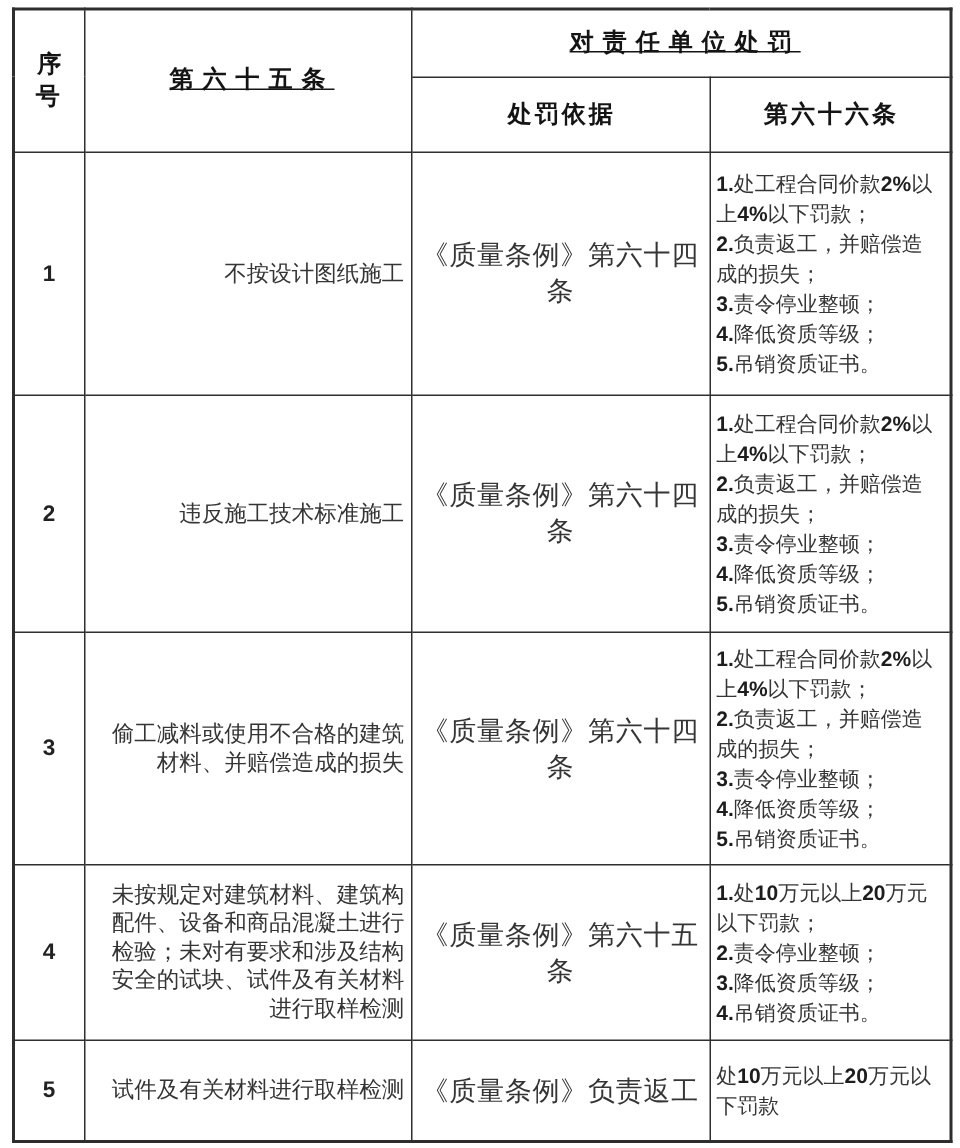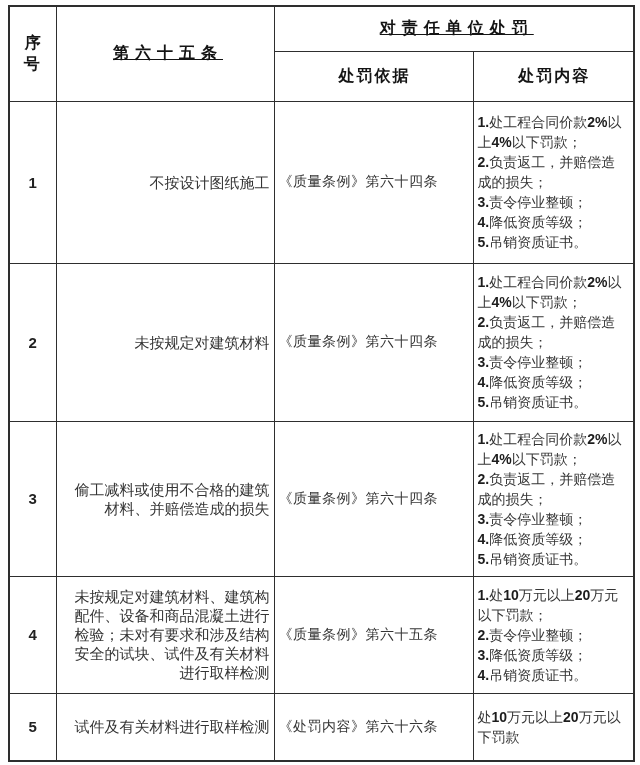--- a/index.html
+++ b/index.html
@@ -60,22 +60,22 @@
     font-size: 15px;
     color: #222222;
   }
   td.cell-item {
     text-align: right;
     font-size: 15px;
     line-height: 19px;
     padding: 2px 8px 2px 12px;
   }
   td.cell-basis {
-    text-align: left;
-    font-size: 14px;
+    text-align: center;
+    font-size: 18px;
     letter-spacing: 0.5px;
   }
   td.cell-content {
     text-align: left;
     font-size: 14px;
     line-height: 20px;
     padding: 4px 2px 4px 6px;
   }
   td.cell-content .rich-line { display: block; }
   .b { font-weight: bold; color: #1d1d1d; }
@@ -92,39 +92,39 @@
       <col class="c-content">
     </colgroup>
     <thead>
       <tr class="hr-top">
         <th rowspan="2" class="ls-small">序号</th>
         <th rowspan="2" class="ls-wide">第六十五条</th>
         <th colspan="2" class="ls-wide">对责任单位处罚</th>
       </tr>
       <tr class="hr-bottom">
         <th class="ls-small">处罚依据</th>
-        <th class="ls-small">处罚内容</th>
+        <th class="ls-small">第六十六条</th>
       </tr>
     </thead>
     <tbody>
       <tr class="r1">
         <td class="cell-serial">1</td>
         <td class="cell-item">不按设计图纸施工</td>
         <td class="cell-basis">《质量条例》第六十四条</td>
         <td class="cell-content">
             <div class="rich-line"><span class="b">1.</span><span>处工程合同价款</span><span class="b">2%</span><span>以上</span><span class="b">4%</span><span>以下罚款；</span></div>
             <div class="rich-line"><span class="b">2.</span><span>负责返工，并赔偿造成的损失；</span></div>
             <div class="rich-line"><span class="b">3.</span><span>责令停业整顿；</span></div>
             <div class="rich-line"><span class="b">4.</span><span>降低资质等级；</span></div>
             <div class="rich-line"><span class="b">5.</span><span>吊销资质证书。</span></div>
           </td>
       </tr>
       <tr class="r2">
         <td class="cell-serial">2</td>
-        <td class="cell-item">未按规定对建筑材料</td>
+        <td class="cell-item">违反施工技术标准施工</td>
         <td class="cell-basis">《质量条例》第六十四条</td>
         <td class="cell-content">
             <div class="rich-line"><span class="b">1.</span><span>处工程合同价款</span><span class="b">2%</span><span>以上</span><span class="b">4%</span><span>以下罚款；</span></div>
             <div class="rich-line"><span class="b">2.</span><span>负责返工，并赔偿造成的损失；</span></div>
             <div class="rich-line"><span class="b">3.</span><span>责令停业整顿；</span></div>
             <div class="rich-line"><span class="b">4.</span><span>降低资质等级；</span></div>
             <div class="rich-line"><span class="b">5.</span><span>吊销资质证书。</span></div>
           </td>
       </tr>
       <tr class="r3">
@@ -146,20 +146,20 @@
         <td class="cell-content">
             <div class="rich-line"><span class="b">1.</span><span>处</span><span class="b">10</span><span>万元以上</span><span class="b">20</span><span>万元以下罚款；</span></div>
             <div class="rich-line"><span class="b">2.</span><span>责令停业整顿；</span></div>
             <div class="rich-line"><span class="b">3.</span><span>降低资质等级；</span></div>
             <div class="rich-line"><span class="b">4.</span><span>吊销资质证书。</span></div>
           </td>
       </tr>
       <tr class="r5">
         <td class="cell-serial">5</td>
         <td class="cell-item">试件及有关材料进行取样检测</td>
-        <td class="cell-basis">《处罚内容》第六十六条</td>
+        <td class="cell-basis">《质量条例》负责返工</td>
         <td class="cell-content">
             <div class="rich-line"><span>处</span><span class="b">10</span><span>万元以上</span><span class="b">20</span><span>万元以下罚款</span></div>
           </td>
       </tr>
     </tbody>
   </table>
 </div>
 
 </body></html>

